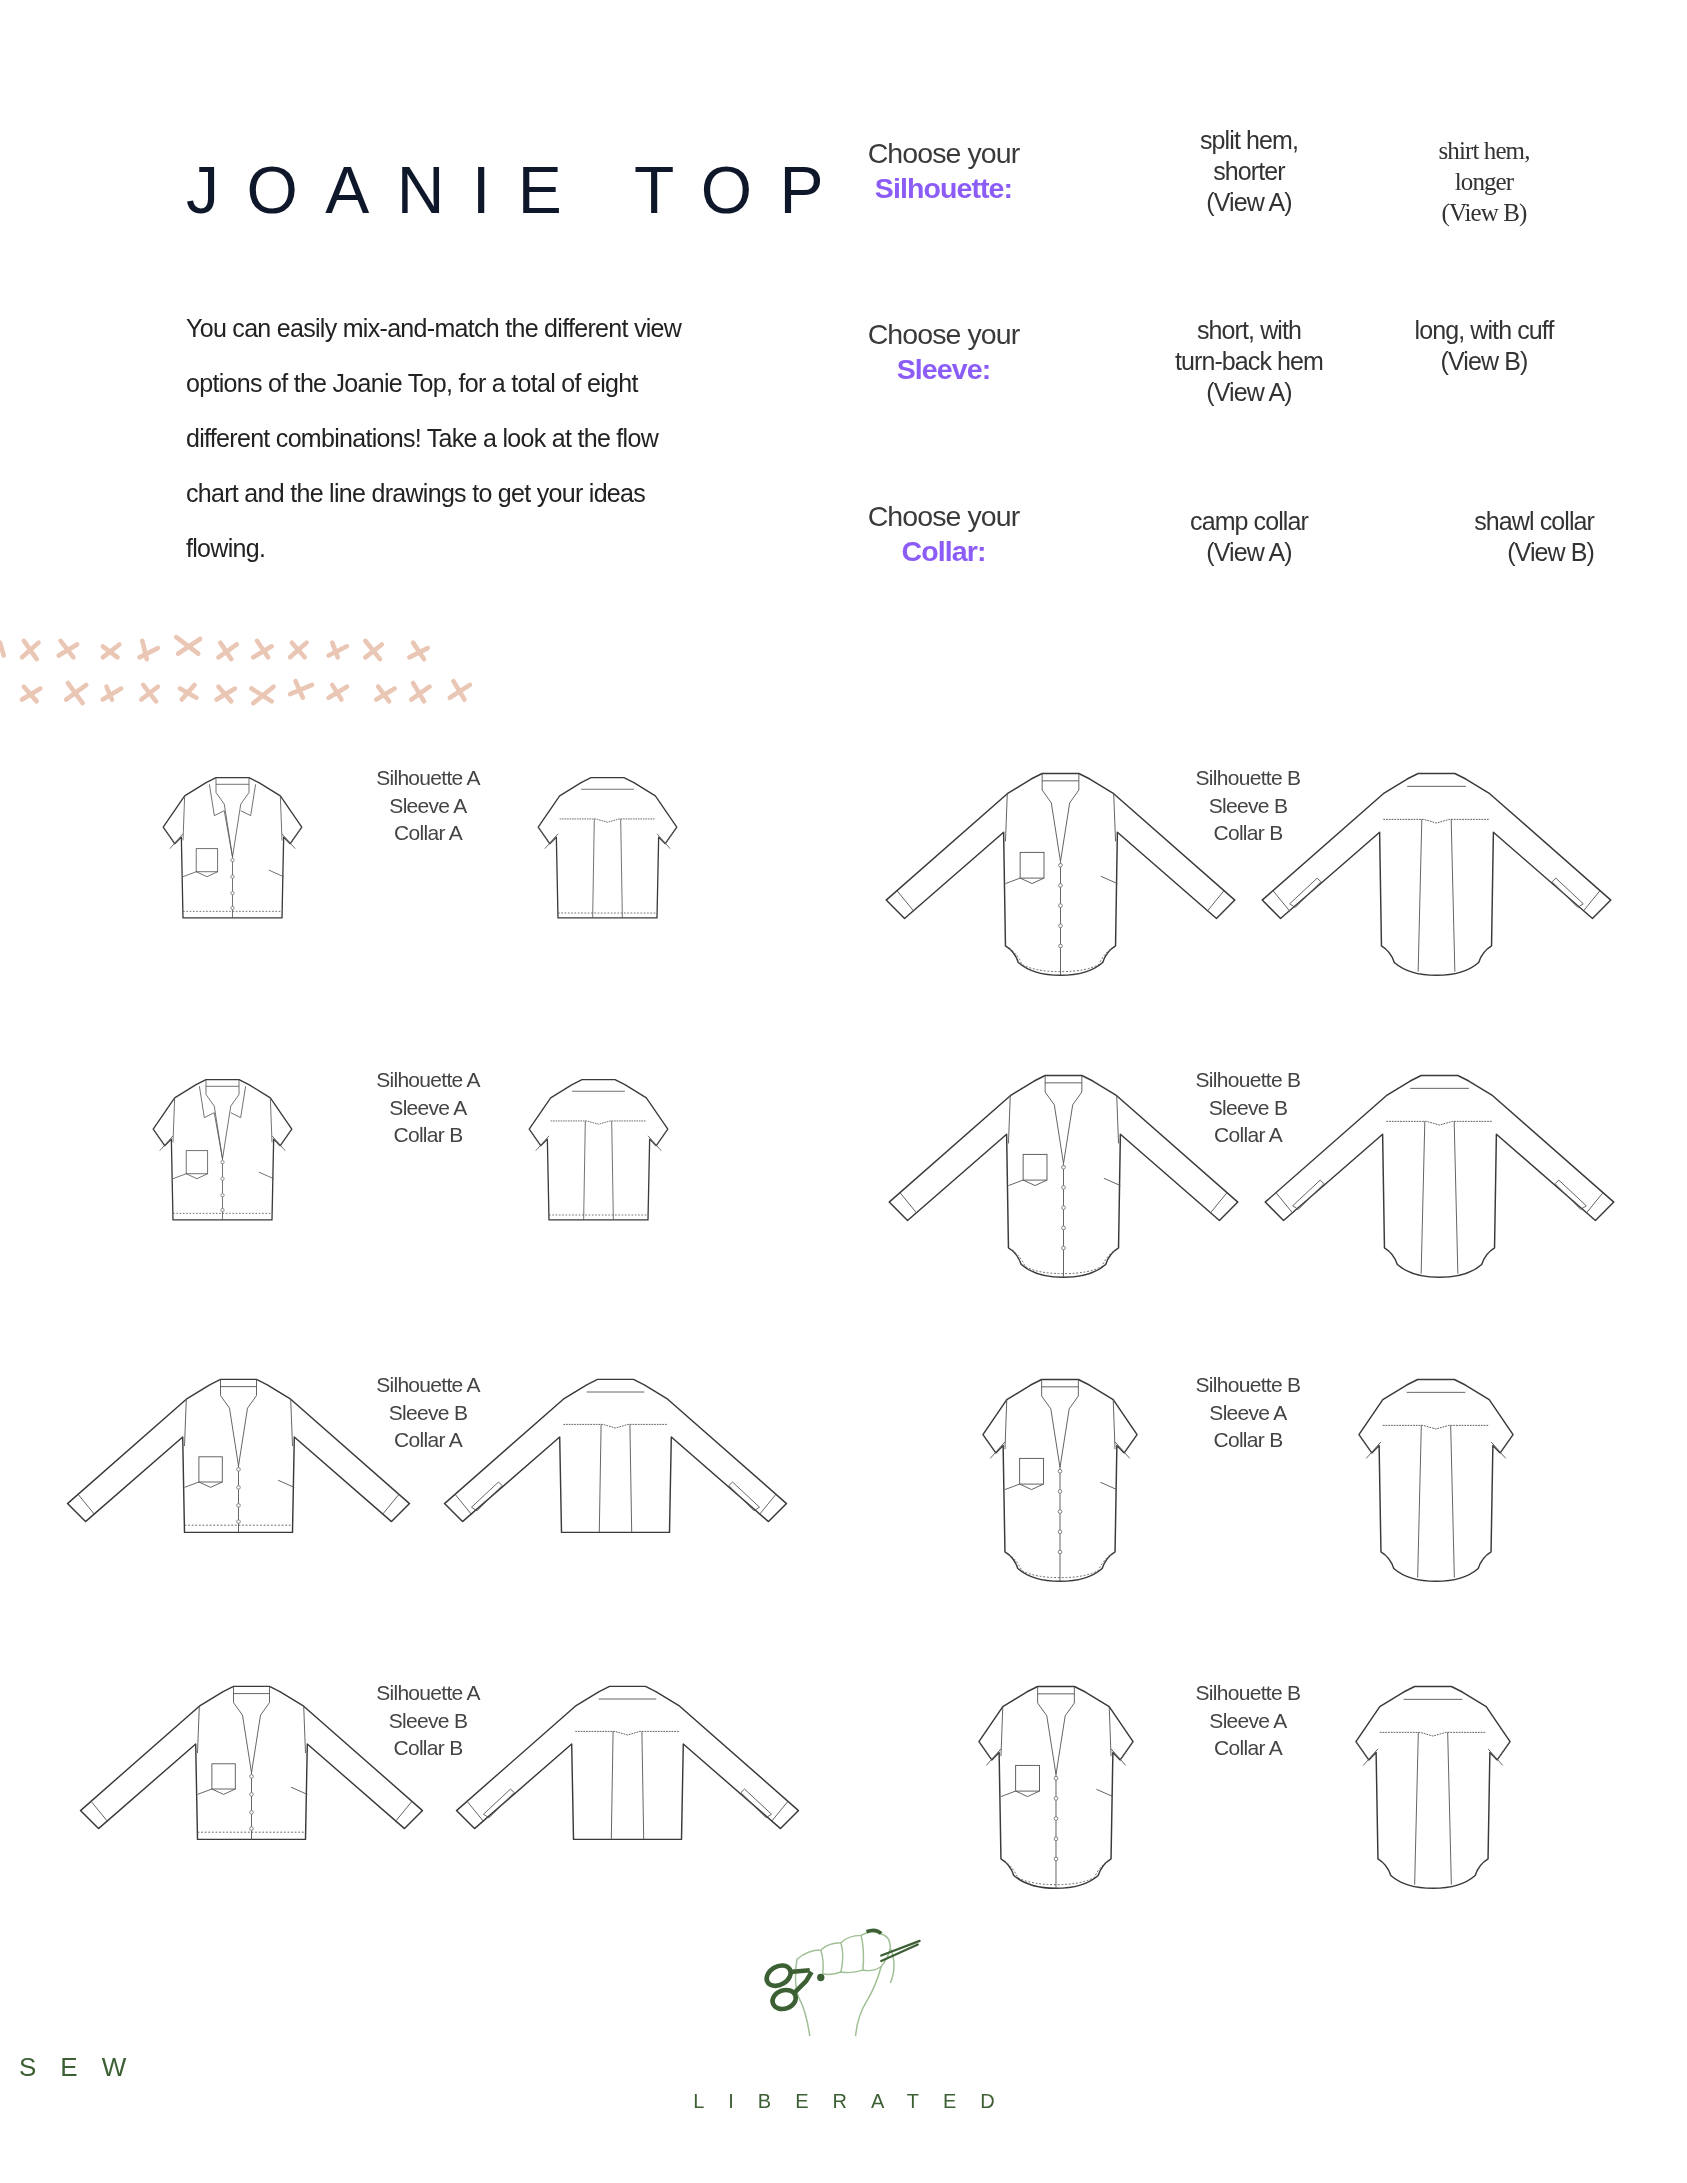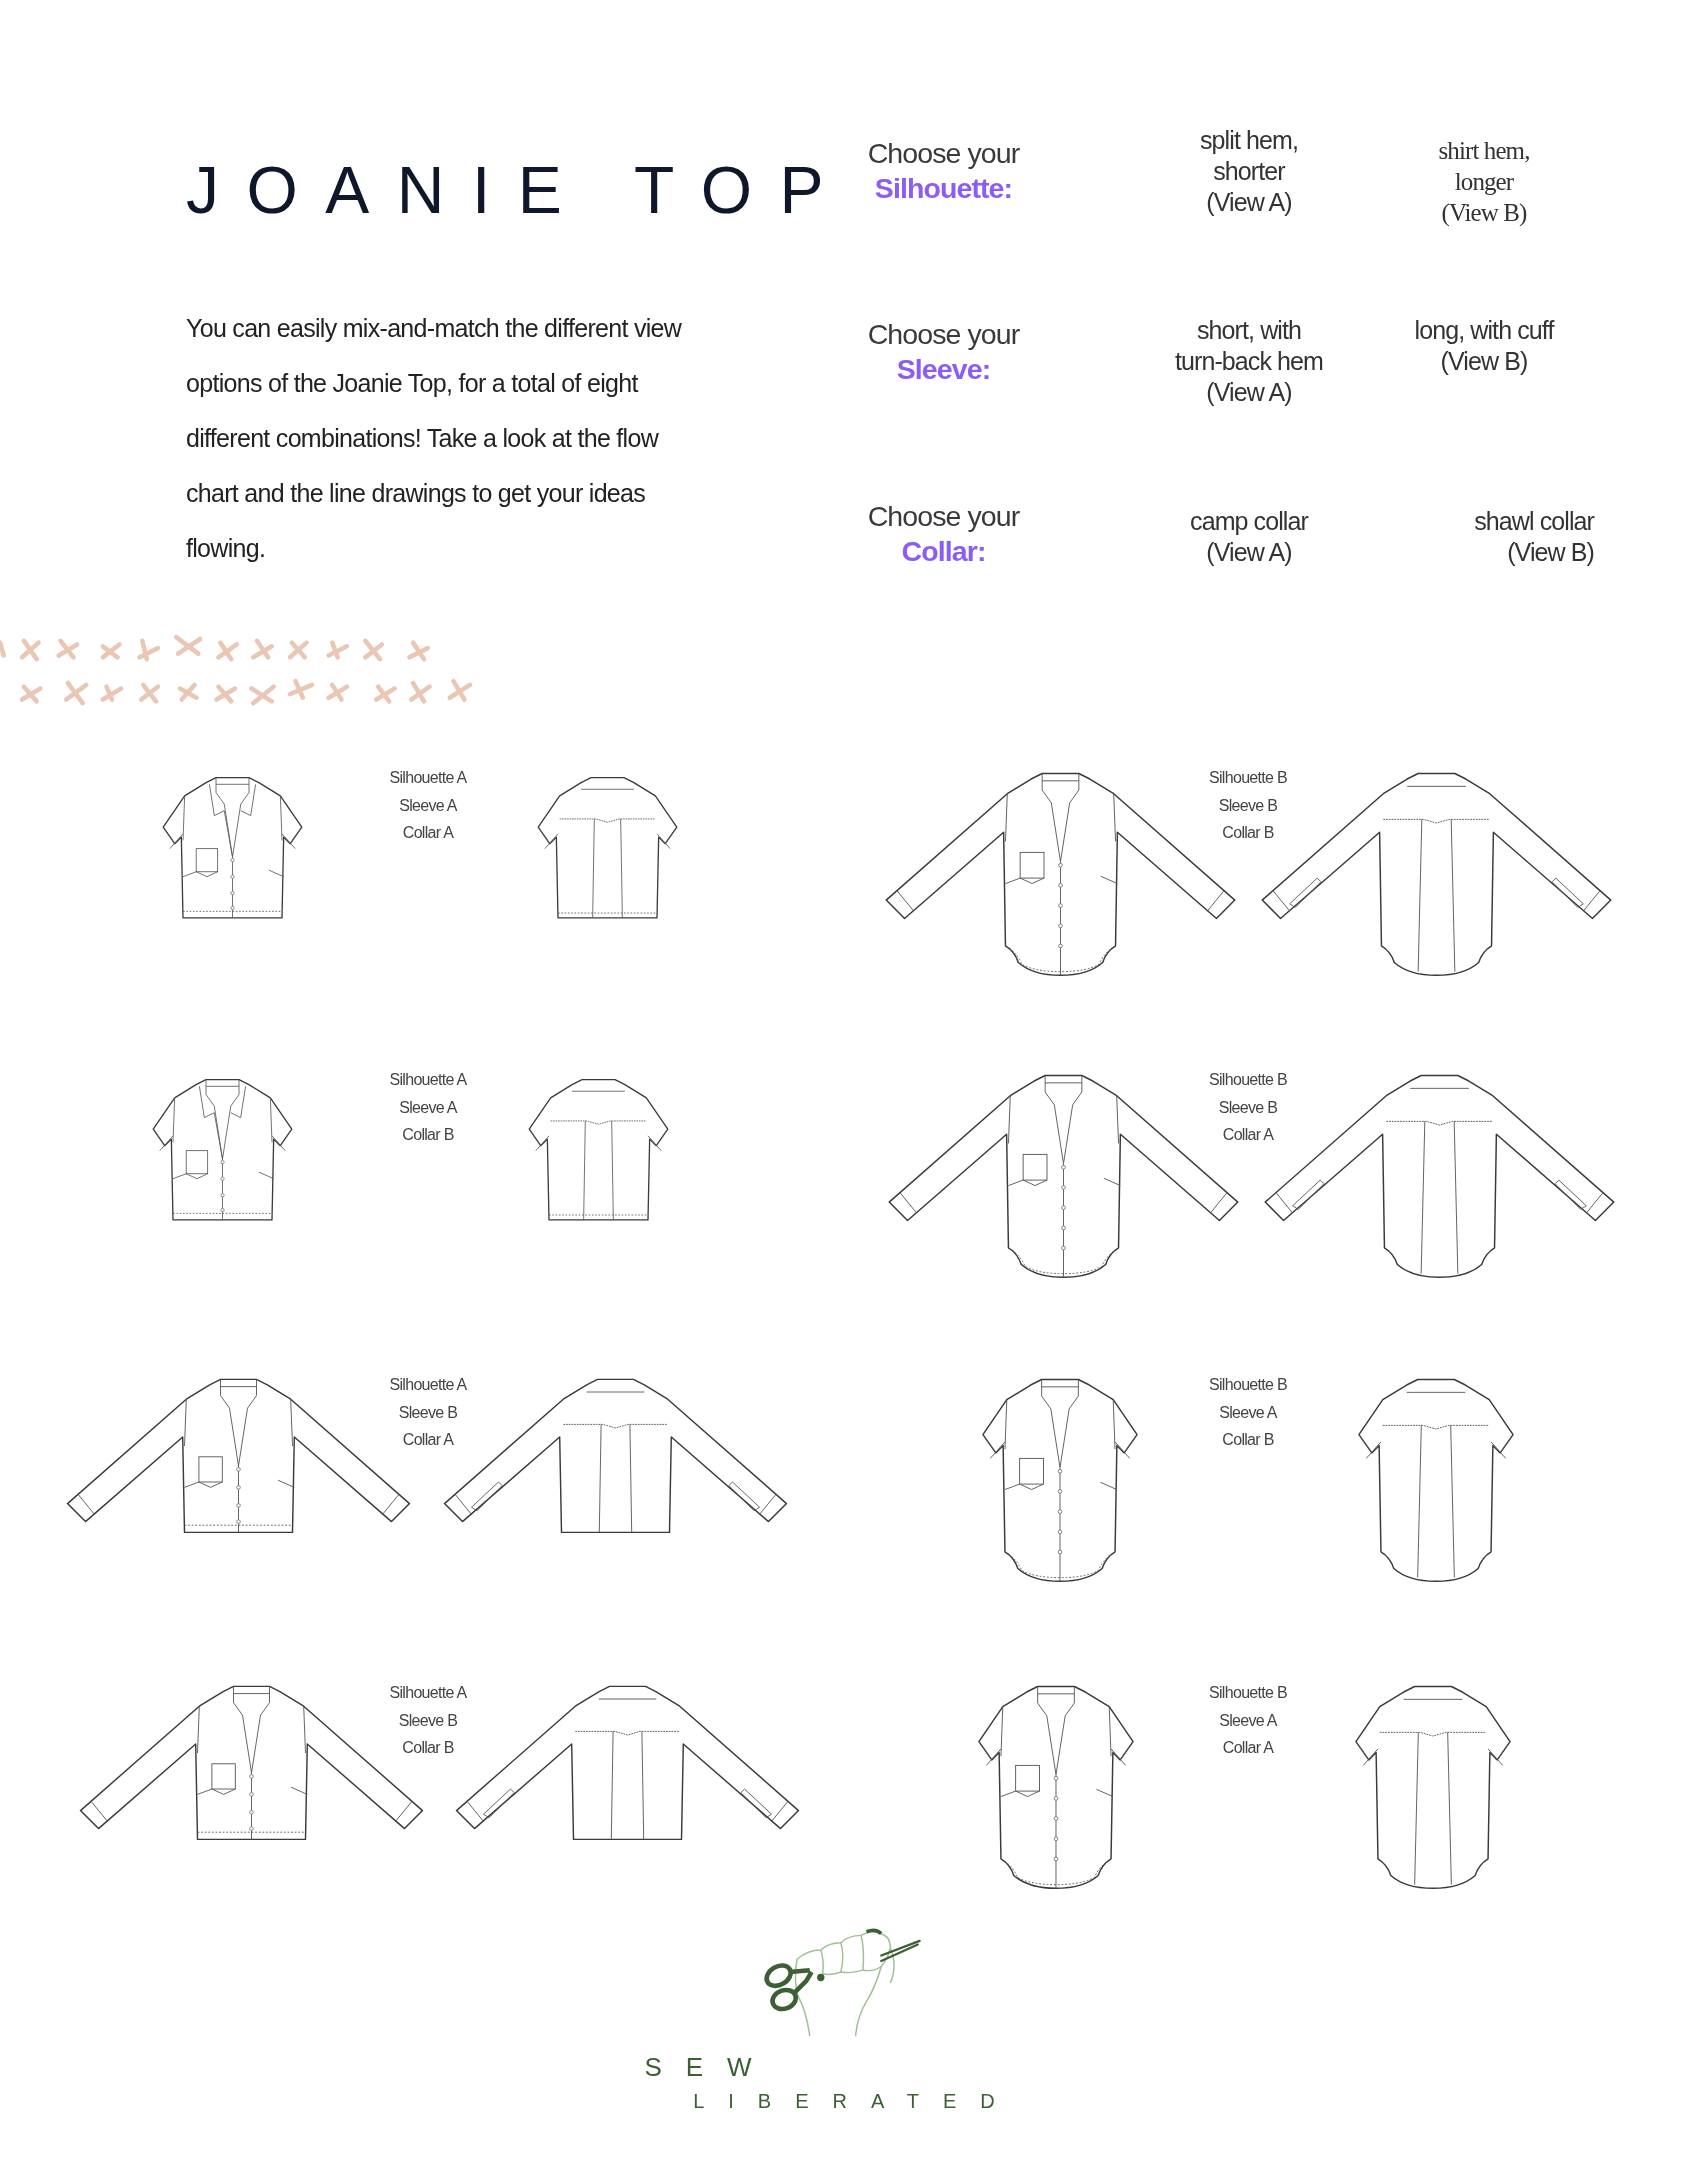--- a/index.html
+++ b/index.html
@@ -10,24 +10,24 @@
            font-weight: 400; line-height: 73px; white-space: nowrap; }
   .intro { left: 186px; top: 301px; width: 514px; font-size: 25px; line-height: 55px;
            color: #222; letter-spacing: -0.7px; font-weight: 300; }
   .intro span { display: block; white-space: nowrap; }
   .opt-label { width: 275px; text-align: center; font-size: 28.5px; line-height: 35px; color: #333; letter-spacing: -0.9px; }
   .opt-label .choose { display: block; color: #3a3a3a; }
   .opt-label .bold { display: block; font-weight: 700; color: #8b5cf6; }
   .opt-val { width: 220px; text-align: center; font-size: 25px; line-height: 31px; color: #333; letter-spacing: -0.9px; }
   .opt-val span { display: block; }
   .crosses { left: 0; top: 615px; width: 514px; height: 92px; }
-  .combo-label { width: 184px; text-align: center; font-size: 16px; line-height: 27.5px; color: #444; letter-spacing: -0.7px; }
+  .combo-label { width: 184px; text-align: center; font-size: 21px; line-height: 27.5px; color: #444; letter-spacing: -0.7px; }
   .combo-label span { display: block; }
   svg.shirt { position: absolute; overflow: visible; }
-  .logo-text1 { left: 0; width: 1412px; text-align: center; top: 2052px; font-size: 26px; letter-spacing: 24px; color: #3c6034; padding-left: 8px; box-sizing: border-box; }
+  .logo-text1 { left: 0; width: 1412px; top: 2052px; font-size: 26px; letter-spacing: 24px; color: #3c6034; padding-left: 19px; box-sizing: border-box; }
   .logo-text2 { left: 0; width: 1688px; text-align: center; top: 2090px; font-size: 20px; letter-spacing: 24px; color: #3c6034; padding-left: 24px; box-sizing: border-box; }
 </style>
 </head>
 <body>
 
 <div class="abs title">JOANIE TOP</div>
 
 <div class="abs intro">
   <span>You can easily mix-and-match the different view</span>
   <span>options of the Joanie Top, for a total of eight</span>

